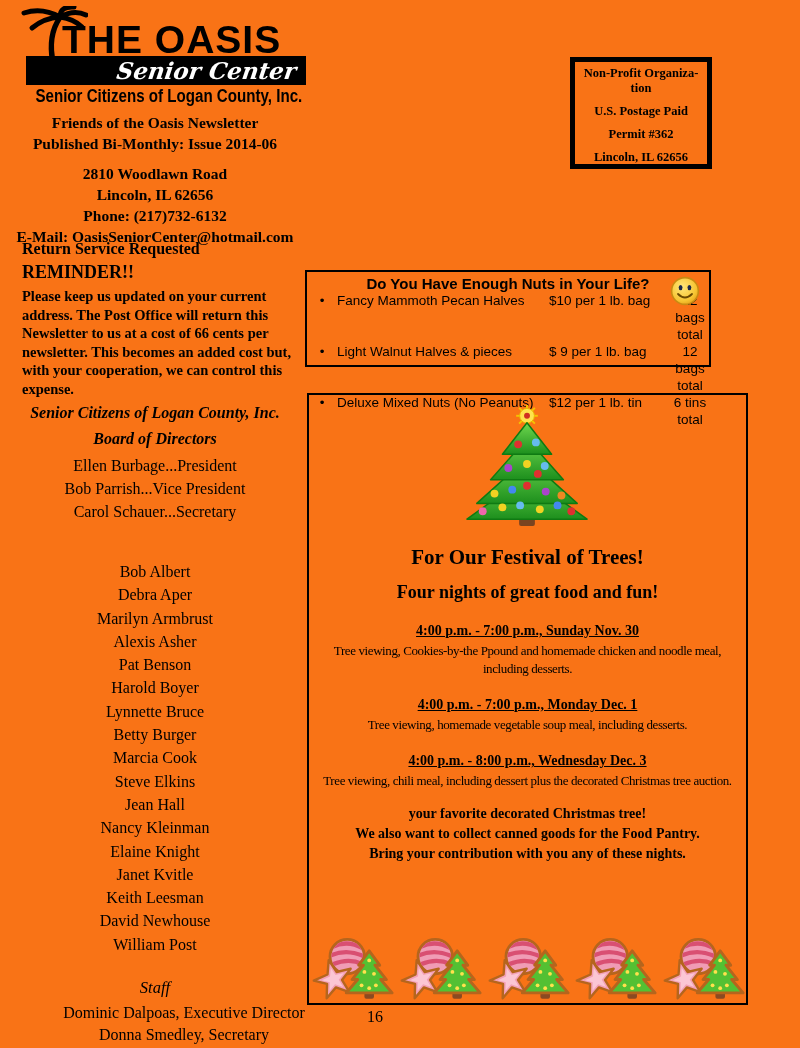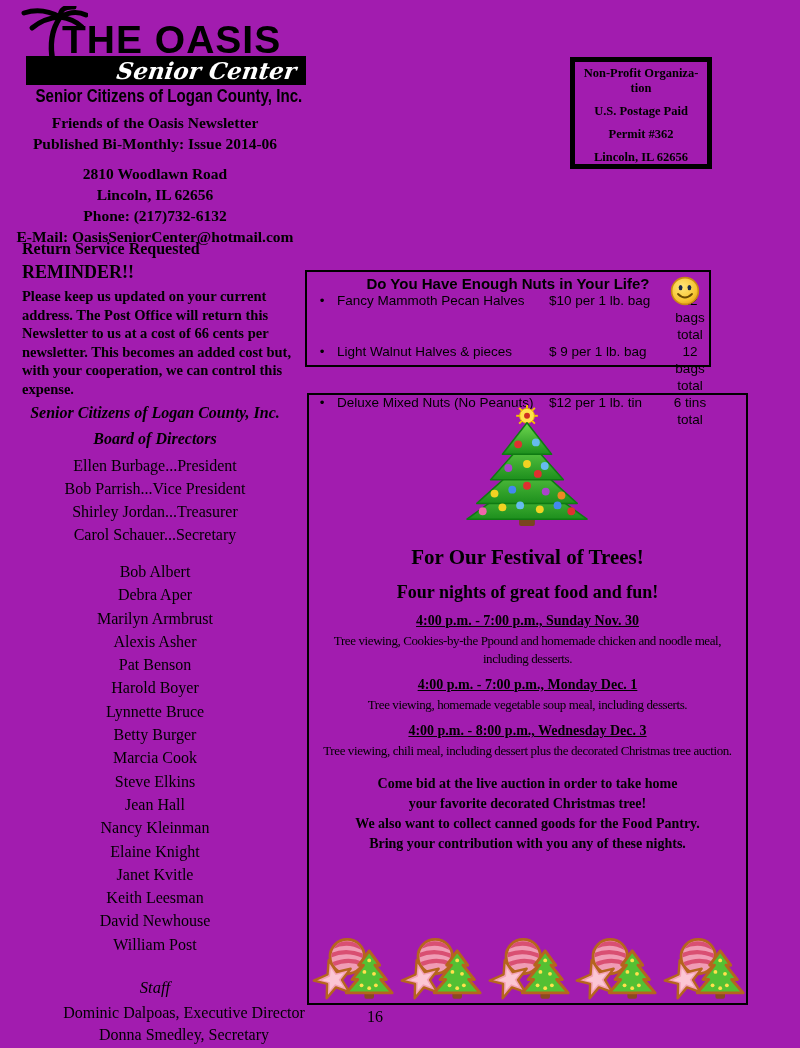--- a/index.html
+++ b/index.html
@@ -1,16 +1,16 @@
 <!DOCTYPE html>
 <html><head>
 <meta charset="utf-8">
 <style>
   html,body{margin:0;padding:0;background:#fff;}
-  .page{position:relative;width:800px;height:1048px;background:#a21caf;overflow:hidden;
+  .page{position:relative;width:800px;height:1048px;background:#f97316;overflow:hidden;
         font-family:"Liberation Serif",serif;color:#000;}
 
   
   .logo{position:absolute;left:10px;top:6px;width:292px;height:100px;}
   .palm{position:absolute;left:6px;top:0px;}
   .brand{position:absolute;left:52px;top:12px;font-family:"Liberation Sans",sans-serif;
          font-weight:bold;font-size:39px;letter-spacing:1px;white-space:nowrap;}
   .bar{position:absolute;left:16px;top:50px;width:280px;height:29px;background:#000;
        text-align:right;}
   .bar span{display:inline-block;color:#fff;font-family:"DejaVu Serif",serif;font-style:italic;
@@ -57,21 +57,21 @@
   .nut-row .bullet::before{content:"\2022";}
   .nut-total{text-align:center;}
   .smiley{position:absolute;right:9px;top:4px;}
 
   
   .festival{position:absolute;left:307px;top:393px;width:441px;height:612px;
             border:2px solid #000;box-sizing:border-box;text-align:center;}
   .tree{display:block;margin:8px auto 0;}
   .f-title{margin-top:14px;font-weight:bold;font-size:21px;line-height:29px;}
   .f-sub{margin-top:8px;font-weight:bold;font-size:18px;line-height:24px;}
-  .sched{margin-top:8px;}
+  .sched{margin-top:18px;}
   .sched-time{font-weight:bold;font-size:14px;line-height:18px;text-decoration:underline;}
   .sched-desc{margin-top:2px;font-size:13px;line-height:18px;letter-spacing:-0.4px;
               padding:0 14px;}
   .auction{margin-top:14px;font-weight:bold;font-size:14px;line-height:20px;}
   .cookie-row{position:absolute;left:0;right:0;bottom:0;height:66px;display:flex;
               justify-content:space-between;align-items:flex-end;overflow:hidden;}
   .page-num{position:absolute;left:355px;top:1008px;width:40px;text-align:center;font-size:16px;}
 </style>
 </head>
 <body>
@@ -111,21 +111,20 @@
   <div class="reminder-h">REMINDER!!</div>
   <div class="reminder-b">Please keep us updated on your current address. The Post Office will return this Newsletter to us at a cost of 66 cents  per newsletter. This becomes an added cost but, with your cooperation, we can control this expense.</div>
 
   <div class="board-title">
     <div>Senior Citizens of Logan County, Inc.</div>
     <div>Board of Directors</div>
   </div>
   <div class="officers">
       <div>Ellen Burbage...President</div>
       <div>Bob Parrish...Vice President</div>
-      <div>Shirley Jordan...Treasurer</div>
       <div>Carol Schauer...Secretary</div>
     </div>
   <div class="members">
       <div>Bob Albert</div>
       <div>Debra Aper</div>
       <div>Marilyn Armbrust</div>
       <div>Alexis Asher</div>
       <div>Pat Benson</div>
       <div>Harold Boyer</div>
       <div>Lynnette Bruce</div>
@@ -245,21 +244,20 @@
     <div class="sched">
       <div class="sched-time">4:00 p.m. - 7:00 p.m.,  Monday Dec. 1</div>
       <div class="sched-desc">Tree viewing, homemade vegetable soup meal, including desserts.</div>
     </div>
     <div class="sched">
       <div class="sched-time">4:00 p.m. - 8:00 p.m.,  Wednesday Dec. 3</div>
       <div class="sched-desc">Tree viewing, chili meal, including dessert plus the decorated Christmas tree auction.</div>
     </div>
 
     <div class="auction">
-        <div>Come bid at the live auction in order to take home</div>
         <div>your favorite decorated Christmas tree!</div>
         <div>We also want to collect canned goods for the Food Pantry.</div>
         <div>Bring your contribution with you any of these nights.</div>
       </div>
 
     <div class="cookie-row">
       <svg width="86" height="66" viewBox="0 0 90 68">
           <use href="#cookie-cluster"></use>
         </svg>
       <svg width="86" height="66" viewBox="0 0 90 68">

